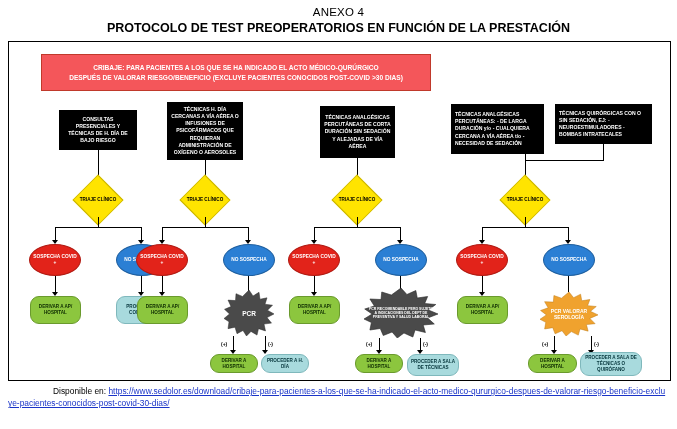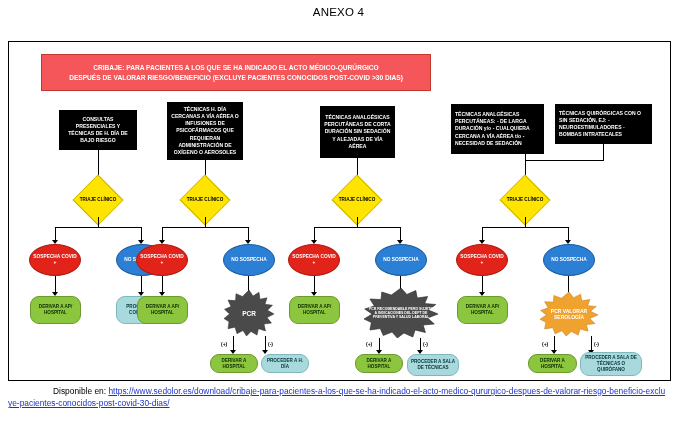--- a/index.html
+++ b/index.html
@@ -109,20 +109,21 @@
   .foot .lbl{color:#000;padding-left:45px;}
   .foot a{color:#1a34c8;text-decoration:underline;word-break:break-all;}
 </style>
 </head>
 <body>
 
 <div class="page">
 
   <div class="hdr">
     <div class="l1">ANEXO 4</div>
+    <div class="l2">PROTOCOLO DE TEST PREOPERATORIOS EN FUNCIÓN DE LA PRESTACIÓN</div>
   </div>
 
   <div class="frame">
 
     <div class="banner">
       <div>CRIBAJE:  PARA PACIENTES A LOS QUE SE HA INDICADO EL ACTO MÉDICO-QURÚRGICO</div>
       <div>DESPUÉS DE VALORAR RIESGO/BENEFICIO (EXCLUYE PACIENTES CONOCIDOS POST-COVID &gt;30 DIAS)</div>
     </div>
 
 

